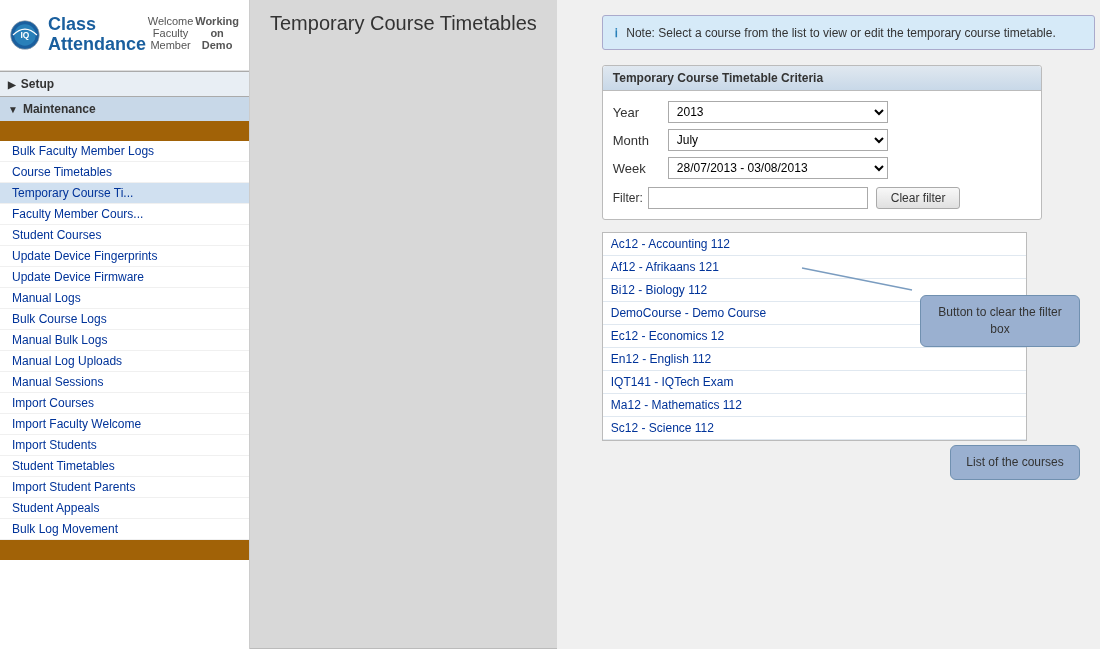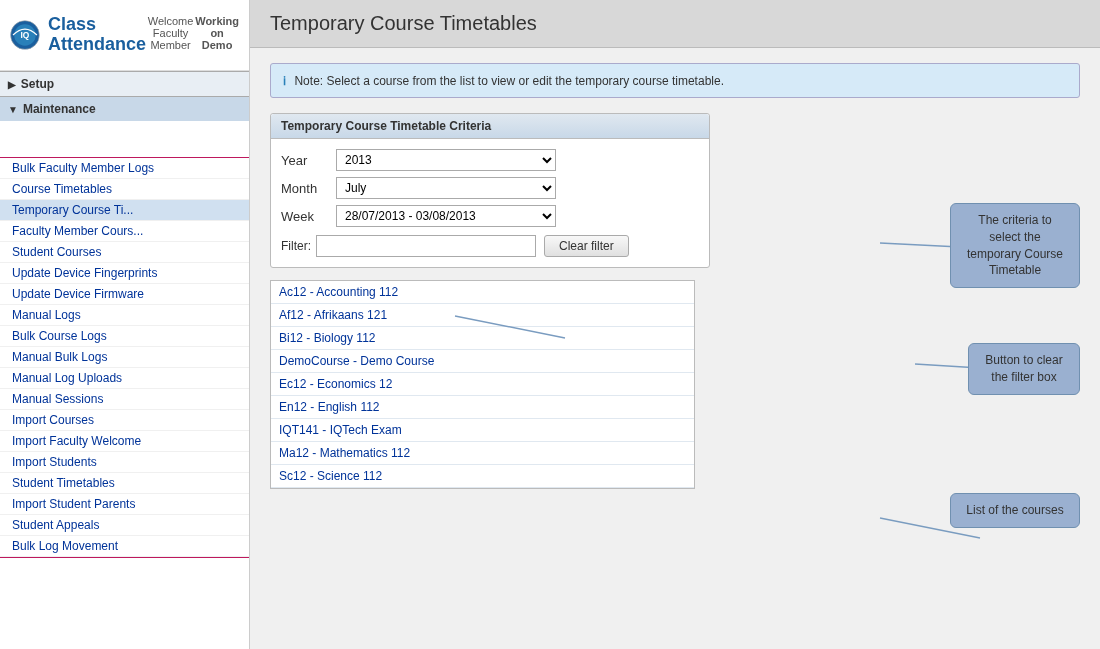--- a/index.html
+++ b/index.html
@@ -58,62 +58,62 @@
       cursor: pointer;
       display: flex;
       align-items: center;
       gap: 5px;
       border-top: 1px solid #aaa;
     }
     .sidebar-section.collapsed { background: #e8eef4; }
     .sidebar-section .triangle { font-size: 10px; }
 
     .sidebar-submenu {
-      background: #be185d;
-      padding: 1px 0;
-      margin-top: 36px;
+      background: #a16207;
+      padding: 20px 0;
     }
     .sidebar-submenu .menu-item {
       padding: 3px 12px;
       color: #003399;
       cursor: pointer;
       background: #fff;
       border-bottom: 1px solid #f0f0f0;
       font-size: 12px;
     }
     .sidebar-submenu .menu-item a {
       color: #003399;
       text-decoration: none;
     }
     .sidebar-submenu .menu-item.active { background: #d0e0f0; }
 
     
     .main-content {
       flex: 1;
       display: flex;
-      flex-direction: column;
+      flex-direction: row;
       background: #f0f0f0;
       position: relative;
     }
 
     .page-header {
       background: #d8d8d8;
       padding: 12px 20px;
       border-bottom: 1px solid #bbb;
     }
     .page-header h1 {
       font-size: 20px;
       color: #333;
       font-weight: normal;
     }
 
     .content-area {
-      padding: 15px 20px;
+      padding: 15px 5px;
       flex: 1;
       position: relative;
+      margin-left: 40px;
     }
 
     .info-banner {
       background: #d6eaf8;
       border: 1px solid #aac;
       padding: 8px 12px;
       border-radius: 3px;
       margin-bottom: 15px;
       font-size: 12px;
       color: #333;
@@ -231,21 +231,21 @@
       width: 130px;
     }
     .tooltip-criteria {
       right: 20px;
       top: 155px;
       width: 130px;
     }
     .tooltip-clear {
       right: 20px;
       top: 295px;
-      width: 112px;
+      width: 160px;
     }
     .tooltip-list {
       right: 20px;
       top: 445px;
       width: 130px;
     }
 
     
     .connector-svg {
       position: absolute;
@@ -364,21 +364,20 @@
       <div class="course-item"><a href="#">Af12 - Afrikaans 121</a></div>
       <div class="course-item"><a href="#">Bi12 - Biology 112</a></div>
       <div class="course-item"><a href="#">DemoCourse - Demo Course</a></div>
       <div class="course-item"><a href="#">Ec12 - Economics 12</a></div>
       <div class="course-item"><a href="#">En12 - English 112</a></div>
       <div class="course-item"><a href="#">IQT141 - IQTech Exam</a></div>
       <div class="course-item"><a href="#">Ma12 - Mathematics 112</a></div>
       <div class="course-item"><a href="#">Sc12 - Science 112</a></div>
     </div>
 
-    <div class="tooltip-bubble tooltip-criteria">The criteria to select the temporary Course Timetable</div>
     <div class="tooltip-bubble tooltip-clear">Button to clear the filter box</div>
     <div class="tooltip-bubble tooltip-list">List of the courses</div>
 
     <svg class="connector-svg" xmlns="http://www.w3.org/2000/svg">
 
       <line x1="205" y1="268" x2="315" y2="290" stroke="#7a9cc0" stroke-width="1.5"></line>
 
       <line x1="630" y1="195" x2="730" y2="200" stroke="#7a9cc0" stroke-width="1.5"></line>
 
       <line x1="665" y1="316" x2="730" y2="320" stroke="#7a9cc0" stroke-width="1.5"></line>

